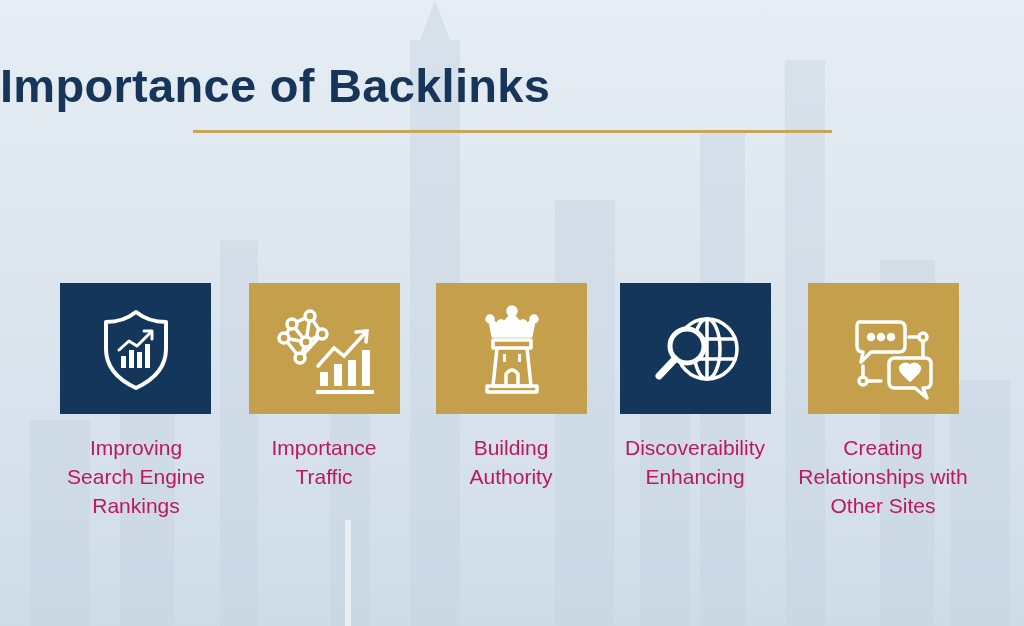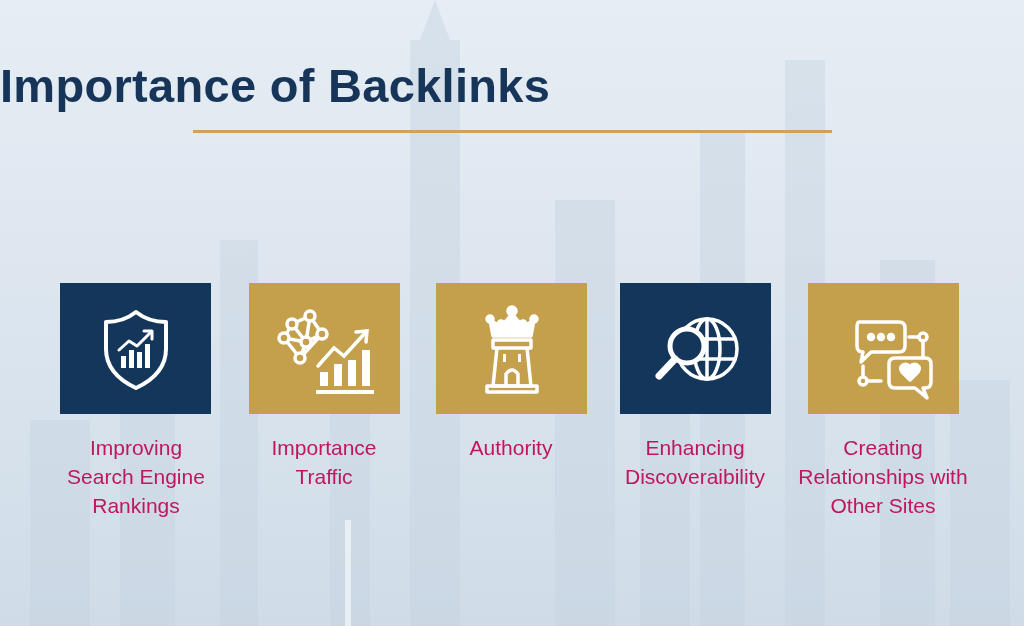--- a/index.html
+++ b/index.html
@@ -110,35 +110,36 @@
     <circle cx="77" cy="25" r="3" fill="#fff"></circle>
     <rect x="36" y="46" width="38" height="8"></rect>
     <path d="M40 54 L36 92 L74 92 L70 54"></path>
     <rect x="30" y="92" width="50" height="6"></rect>
     <path d="M49 92 L49 80 Q55 72 61 80 L61 92"></path>
     <rect x="46" y="60" width="3" height="8" fill="#fff" stroke="none"></rect>
     <rect x="61" y="60" width="3" height="8" fill="#fff" stroke="none"></rect>
   </svg>
 </div>
 <div class="label" style="left:411px">
+  <div>Building</div>
   <div>Authority</div>
 </div>
 
 <div class="card navy" style="left:620px">
   <svg viewBox="0 0 110 110" fill="none" stroke="#fff" stroke-width="3.5" stroke-linecap="round">
     <circle cx="66" cy="55" r="30"></circle>
     <ellipse cx="66" cy="55" rx="13" ry="30"></ellipse>
     <path d="M66 25 L66 85 M38 45 L94 45 M38 65 L94 65"></path>
     <circle cx="46" cy="52" r="17" fill="#13365a" stroke-width="5"></circle>
     <path d="M34 65 L18 82" stroke-width="7"></path>
   </svg>
 </div>
 <div class="label" style="left:595px">
+  <div>Discoveraibility</div>
   <div>Enhancing</div>
-  <div>Discoveraibility</div>
 </div>
 
 <div class="card gold" style="left:808px">
   <svg viewBox="0 0 110 110" fill="none" stroke="#fff" stroke-width="3.5" stroke-linejoin="round" stroke-linecap="round">
     <path d="M30 28 L70 28 Q76 28 76 34 L76 52 Q76 58 70 58 L42 58 L32 68 L34 58 Q28 58 28 52 L28 34 Q28 28 30 28 Z"></path>
     <circle cx="42" cy="43" r="2.5" fill="#fff"></circle>
     <circle cx="52" cy="43" r="2.5" fill="#fff"></circle>
     <circle cx="62" cy="43" r="2.5" fill="#fff"></circle>
     <path d="M80 43 L90 43 M94 47 L94 62"></path>
     <circle cx="94" cy="43" r="4"></circle>

